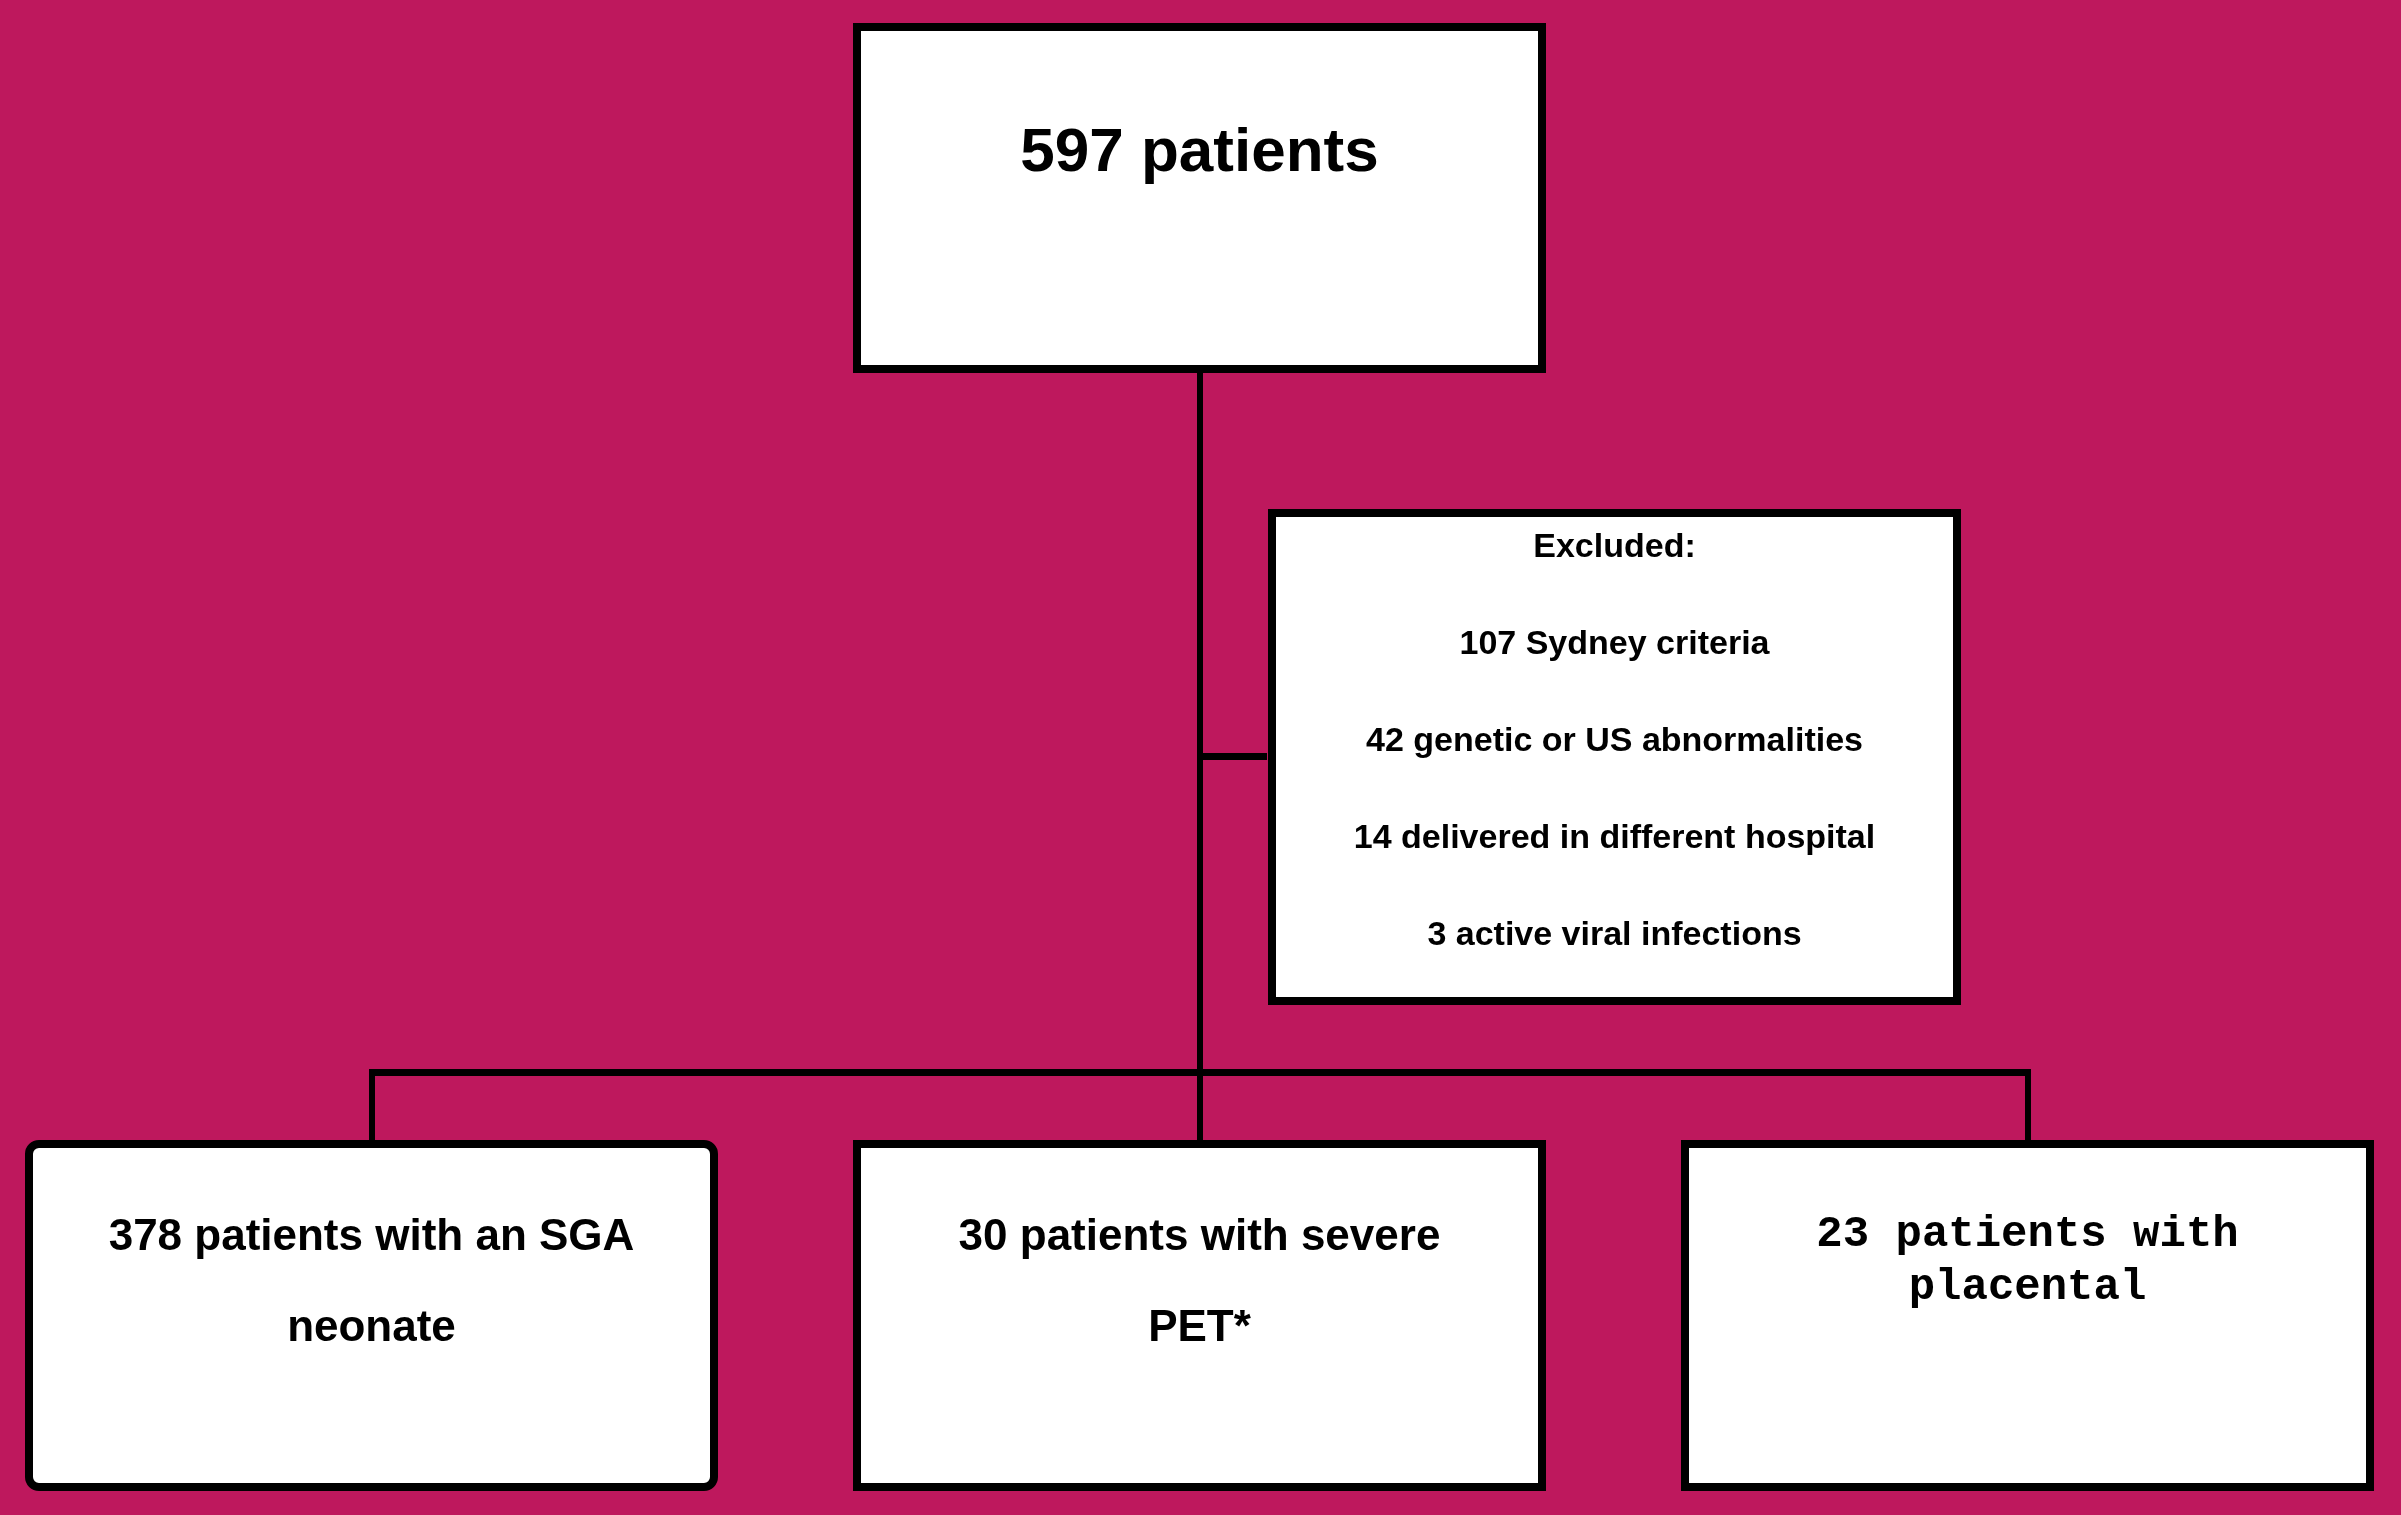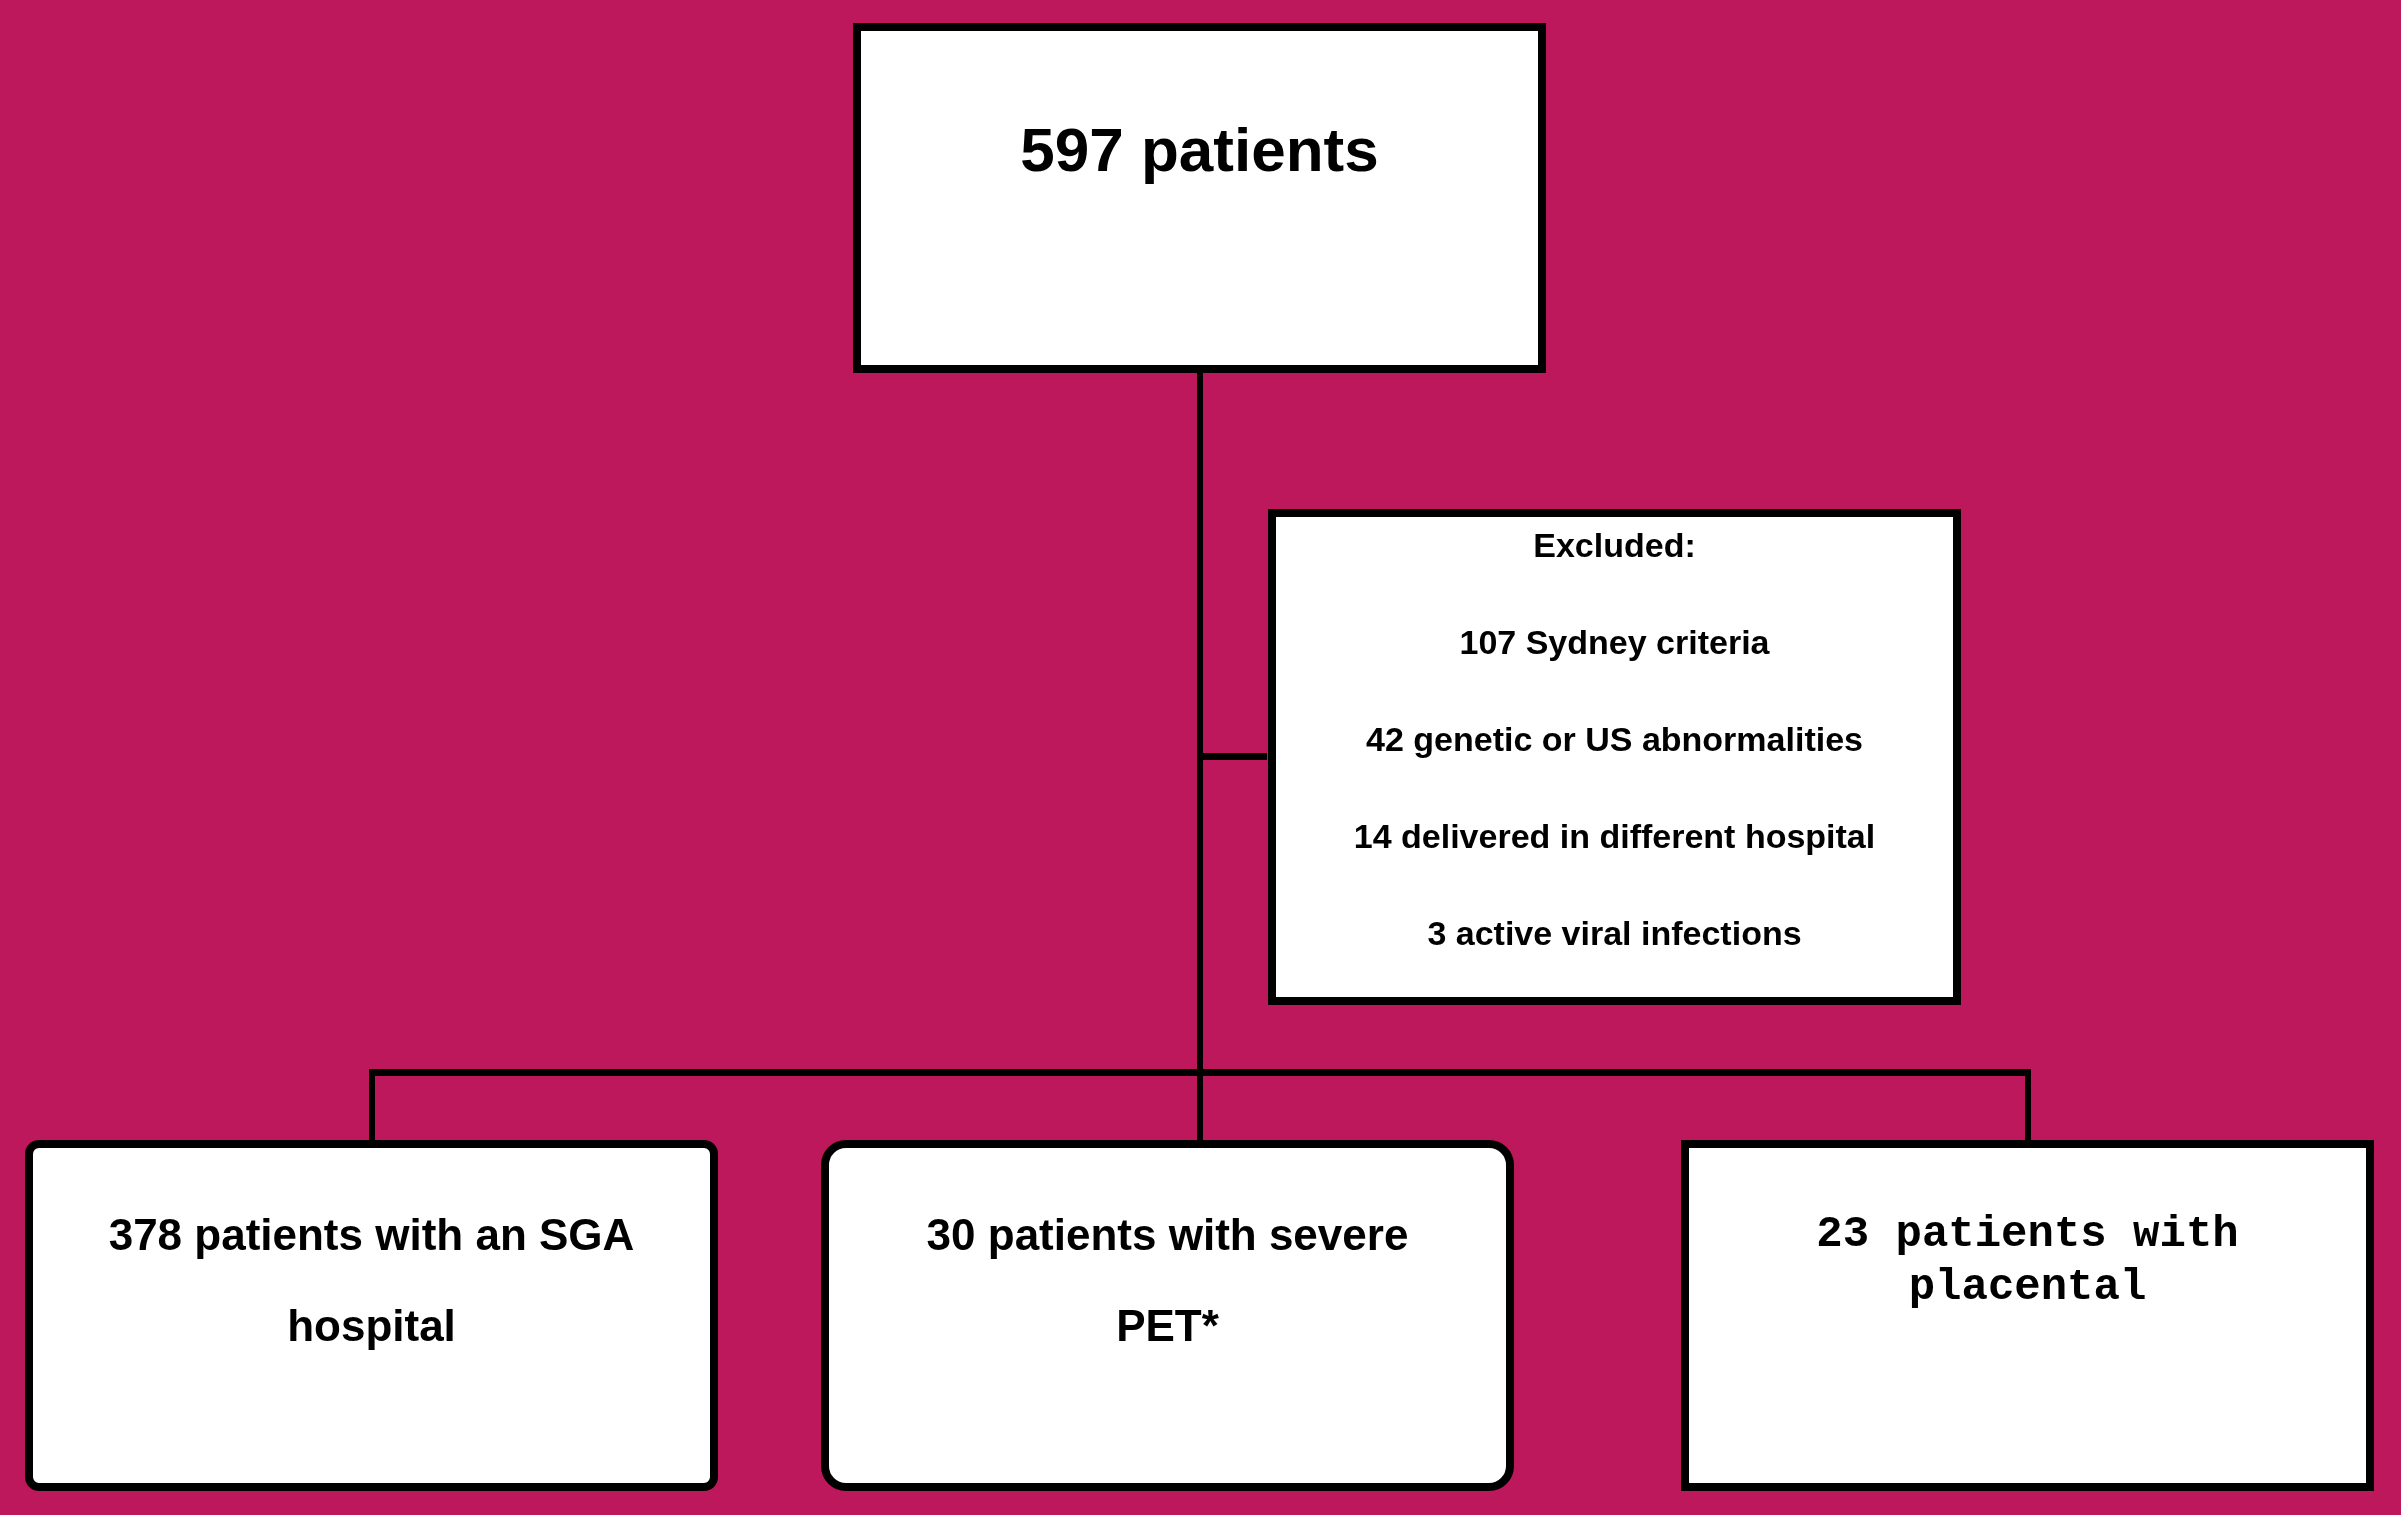--- a/index.html
+++ b/index.html
@@ -46,21 +46,21 @@
   .excluded-line + .excluded-line { margin-top: 57px; }
   
   .outcome-box {
     top: 1140px;
     width: 693px; height: 351px;
     padding-top: 60px;
     font-size: 44px;
     line-height: 53px;
   }
   #outcome-box-0 { left: 25px; border-radius: 14px; }
-  #outcome-box-1 { left: 821px; border-radius: 25px; }
+  #outcome-box-1 { left: 853px; }
   #outcome-box-2 { left: 1681px; font-family: Liberation Mono, monospace; }
   .outcome-line + .outcome-line { margin-top: 38px; }
   
   #line-main-vertical   { left: 1197px; top: 373px;  width: 5.9px;    height: 768px; }
   #line-excluded-link   { left: 1199px; top: 753px; width: 68px;  height: 6.5px; }
   #line-branch          { left: 369px;  top: 1069px; width: 1662px; height: 6.5px; }
   #line-left-drop       { left: 369px;  top: 1069px; width: 5.9px;    height: 71px; }
   #line-right-drop      { left: 2025px; top: 1069px; width: 5.9px;    height: 71px; }
 </style>
 </head>
@@ -81,21 +81,21 @@
   <div class="box" id="excluded-box">
     <div class="excluded-line">Excluded:</div>
     <div class="excluded-line">107 Sydney criteria</div>
     <div class="excluded-line">42 genetic or US abnormalities</div>
     <div class="excluded-line">14 delivered in different hospital</div>
     <div class="excluded-line">3 active viral infections</div>
   </div>
 
   <div class="box outcome-box" id="outcome-box-0">
     <div class="outcome-line">378 patients with an SGA</div>
-    <div class="outcome-line">hospital</div>
+    <div class="outcome-line">neonate</div>
   </div>
 
   <div class="box outcome-box" id="outcome-box-1">
     <div class="outcome-line">30 patients with severe</div>
     <div class="outcome-line">PET*</div>
   </div>
 
   <div class="box outcome-box" id="outcome-box-2">
     <div class="outcome-line">23 patients with placental</div>
   </div>

